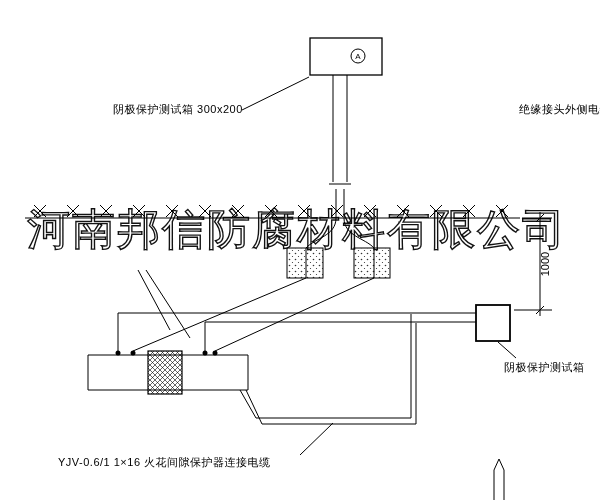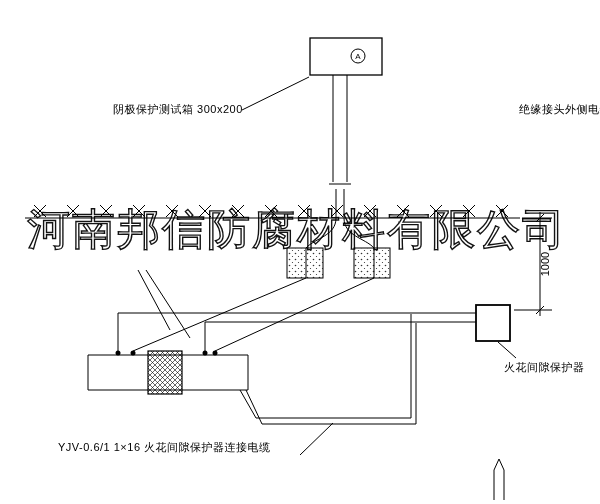--- a/index.html
+++ b/index.html
@@ -132,20 +132,20 @@
     <g>
       <line x1="494" y1="470" x2="494" y2="500"></line>
       <line x1="504" y1="470" x2="504" y2="500"></line>
       <line x1="494" y1="470" x2="499" y2="459"></line>
       <line x1="504" y1="470" x2="499" y2="459"></line>
     </g>
   </svg>
 
   <div class="lbl" style="left:113px;top:102px;">阴极保护测试箱 300x200</div>
   <div class="lbl" style="left:519px;top:102px;">绝缘接头外侧电缆</div>
-  <div class="lbl" style="left:504px;top:360px;">火花间隙保护器</div>
-  <div class="lbl" style="left:58px;top:440px;">YJV-0.6/1 1×16  火花间隙保护器连接电缆</div>
+  <div class="lbl" style="left:504px;top:360px;">阴极保护测试箱</div>
+  <div class="lbl" style="left:58px;top:455px;">YJV-0.6/1 1×16  火花间隙保护器连接电缆</div>
 
   <svg class="layer" viewBox="0 0 600 504">
     <text x="297" y="244" text-anchor="middle" font-size="43" letter-spacing="2" fill="#ffffff" fill-opacity="0" stroke="#000" stroke-width="1.4" opacity="0.92" font-family="Liberation Sans, sans-serif">河南邦信防腐材料有限公司</text>
   </svg>
 
 </div>
 
 </body></html>

